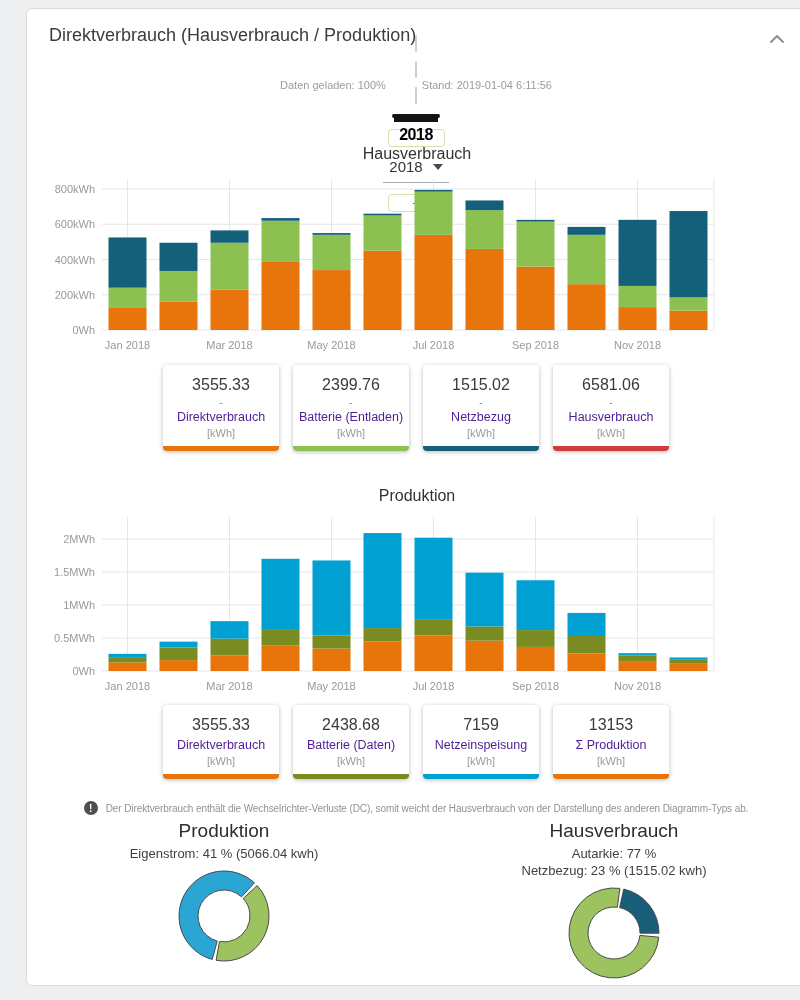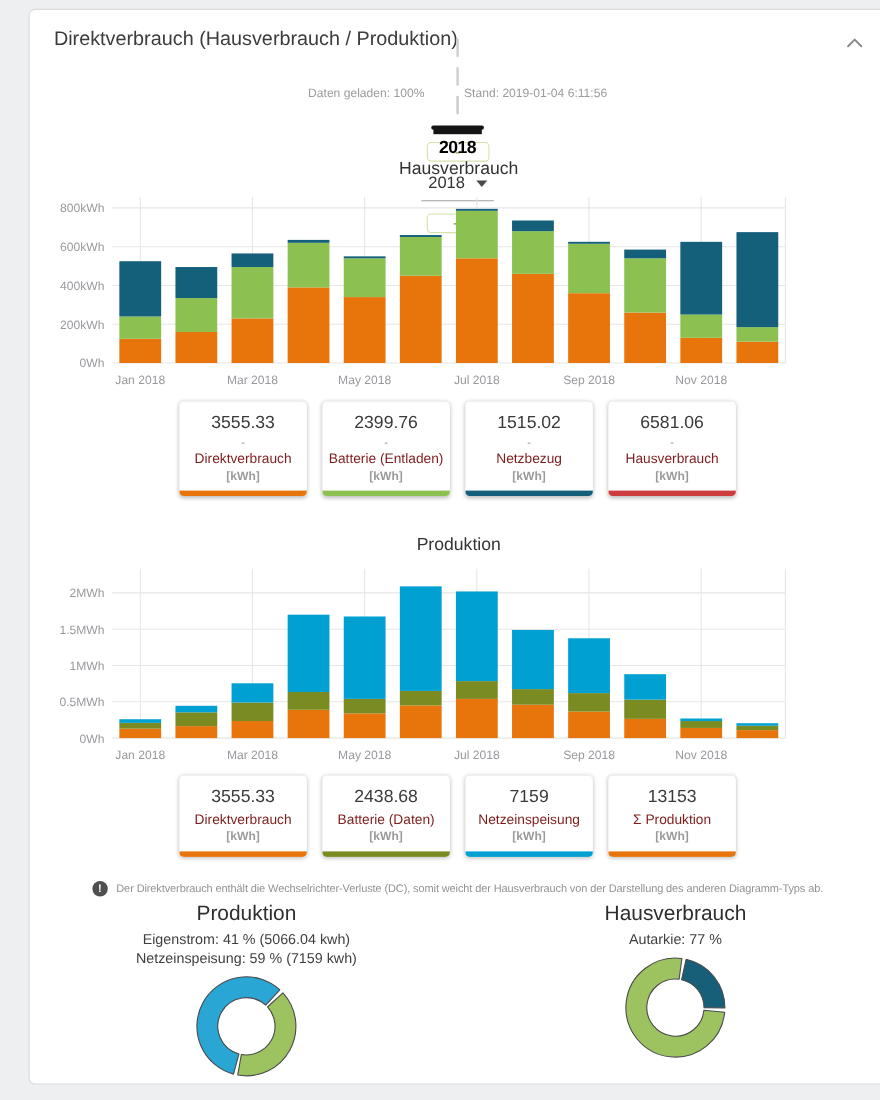--- a/index.html
+++ b/index.html
@@ -82,22 +82,22 @@
   }
   #cards-row-1{top:356px;}
   #cards-row-2{top:696px;}
   .stat-card{
     width:116px;background:#fff;border-radius:4px;overflow:hidden;
     box-shadow:0 1px 4px rgba(0,0,0,0.28);
     text-align:center;padding-top:8px;
   }
   .sc-value{font-size:16px;color:#3a3a3a;line-height:24px;}
   .sc-dash{font-size:10px;color:#8a8a8a;line-height:12px;}
-  .sc-label{font-size:12.5px;color:#7f1d1d;line-height:17px;white-space:nowrap;}
-  .sc-unit{font-size:11px;color:#9b9b9b;line-height:15px;margin-bottom:5px;font-weight:bold;}
+  .sc-label{font-size:12.5px;color:#4c1d95;line-height:17px;white-space:nowrap;}
+  .sc-unit{font-size:11px;color:#9b9b9b;line-height:15px;margin-bottom:5px;}
   .sc-bar{height:5px;width:100%;}
   .note-row{
     position:absolute;top:792px;left:0;width:100%;
     display:flex;justify-content:center;align-items:center;gap:8px;
   }
   .note-icon{
     width:14px;height:14px;border-radius:50%;background:#4f4f4f;color:#fff;
     font-size:10px;font-weight:bold;display:flex;align-items:center;justify-content:center;flex:0 0 auto;
   }
   .note-text{font-size:10px;color:#929292;white-space:nowrap;letter-spacing:-0.1px;}
@@ -326,29 +326,29 @@
   </div>
 
   <div class="note-row">
     <span class="note-icon">!</span>
     <span class="note-text">Der Direktverbrauch enthält die Wechselrichter-Verluste (DC), somit weicht der Hausverbrauch von der Darstellung des anderen Diagramm-Typs ab.</span>
   </div>
 
   <div class="donut-col" id="donut-col-1">
     <div class="donut-title">Produktion</div>
     <div class="donut-line">Eigenstrom: 41 % (5066.04 kwh)</div>
-    <div class="donut-line">Netzeinspeisung: 59 % (7159 kwh)</div>
     <svg class="donut-svg" id="donut1-svg" width="96" height="96">
         <path d="M 81.18 17.60 A 45 45 0 0 1 40.11 92.30 L 43.44 73.60 A 26 26 0 0 0 67.17 30.43 Z" fill="#9cc360" stroke="#4a4a4a" stroke-width="1" stroke-linejoin="round"></path>
         <path d="M 36.28 91.45 A 45 45 0 1 1 78.40 14.82 L 65.57 28.83 A 26 26 0 1 0 41.23 73.10 Z" fill="#2aa6d5" stroke="#4a4a4a" stroke-width="1" stroke-linejoin="round"></path>
       </svg>
   </div>
 
   <div class="donut-col" id="donut-col-2">
     <div class="donut-title">Hausverbrauch</div>
     <div class="donut-line">Autarkie: 77 %</div>
+    <div class="donut-line">Netzbezug: 23 % (1515.02 kwh)</div>
     <svg class="donut-svg" id="donut2-svg" width="96" height="96">
         <path d="M 57.74 4.07 A 45 45 0 0 1 93.00 48.24 L 74.00 48.14 A 26 26 0 0 0 53.63 22.62 Z" fill="#175e78" stroke="#4a4a4a" stroke-width="1" stroke-linejoin="round"></path>
         <path d="M 92.81 52.16 A 45 45 0 1 1 53.87 3.38 L 51.39 22.22 A 26 26 0 1 0 73.89 50.40 Z" fill="#9cc360" stroke="#4a4a4a" stroke-width="1" stroke-linejoin="round"></path>
       </svg>
   </div>
 
 </div>
 
 </body></html>

